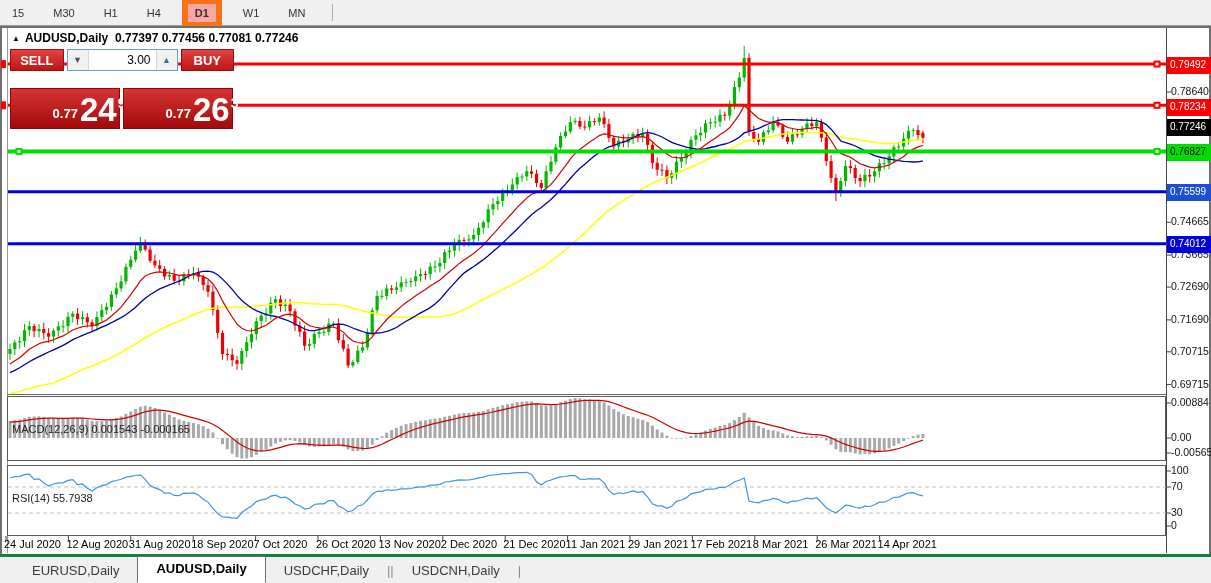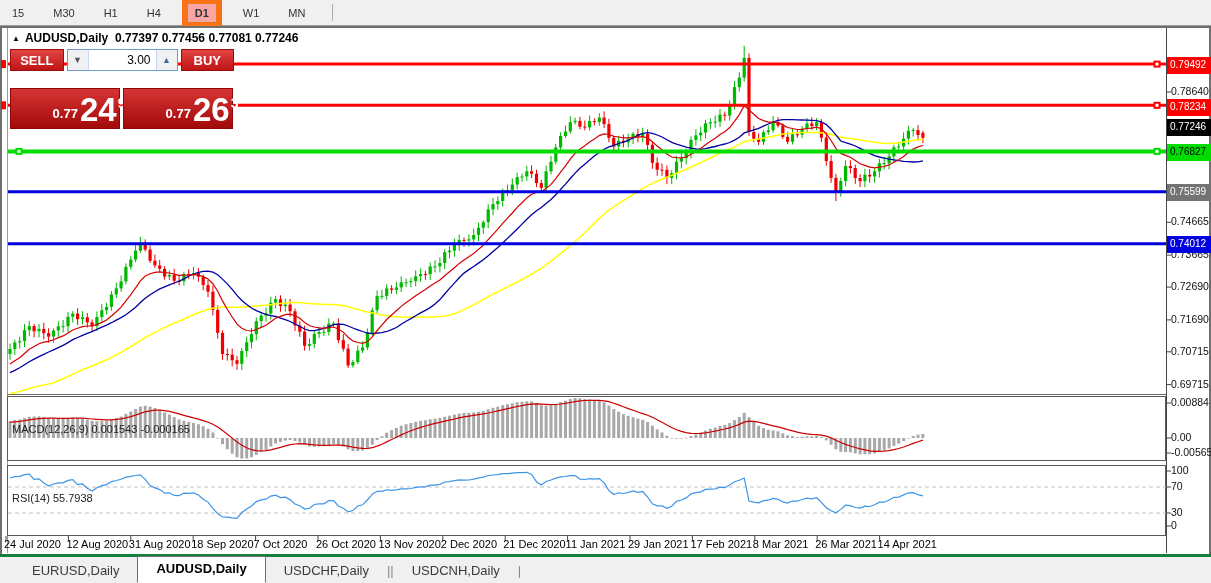--- a/index.html
+++ b/index.html
@@ -750,21 +750,21 @@
     <div class="axis-label" style="top: 215.328px;">0.74665</div>
     <div class="axis-label" style="top: 248.115px;">0.73665</div>
     <div class="axis-label" style="top: 280.082px;">0.72690</div>
     <div class="axis-label" style="top: 312.869px;">0.71690</div>
     <div class="axis-label" style="top: 344.836px;">0.70715</div>
     <div class="axis-label" style="top: 377.623px;">0.69715</div>
     <div class="axis-badge" style="top: 56.5656px; background: rgb(255, 0, 0); color: rgb(255, 255, 255);">0.79492</div>
     <div class="axis-badge" style="top: 99px; background: rgb(255, 0, 0); color: rgb(255, 255, 255);">0.78234</div>
     <div class="axis-badge" style="top: 119px; background: rgb(0, 0, 0); color: rgb(255, 255, 255);">0.77246</div>
     <div class="axis-badge" style="top: 143.943px; background: rgb(0, 221, 0); color: rgb(0, 0, 0);">0.76827</div>
-    <div class="axis-badge" style="top: 184.205px; background: #737373; color: rgb(255, 255, 255);">0.75599</div>
+    <div class="axis-badge" style="top: 184.205px; background: #1d4ed8; color: rgb(255, 255, 255);">0.75599</div>
     <div class="axis-badge" style="top: 236.238px; background: rgb(0, 0, 224); color: rgb(255, 255, 255);">0.74012</div>
     <div class="axis-label" style="top: 396px;">0.00884</div>
     <div class="axis-label" style="top: 431px;">0.00</div>
     <div class="axis-label" style="top: 446px;">-0.005651</div>
     <div class="axis-label" style="top: 464px;">100</div>
     <div class="axis-label" style="top: 480px;">70</div>
     <div class="axis-label" style="top: 506px; text-align: right;">30</div>
     <div class="axis-label" style="top: 519px;">0</div>
   </div>
 

